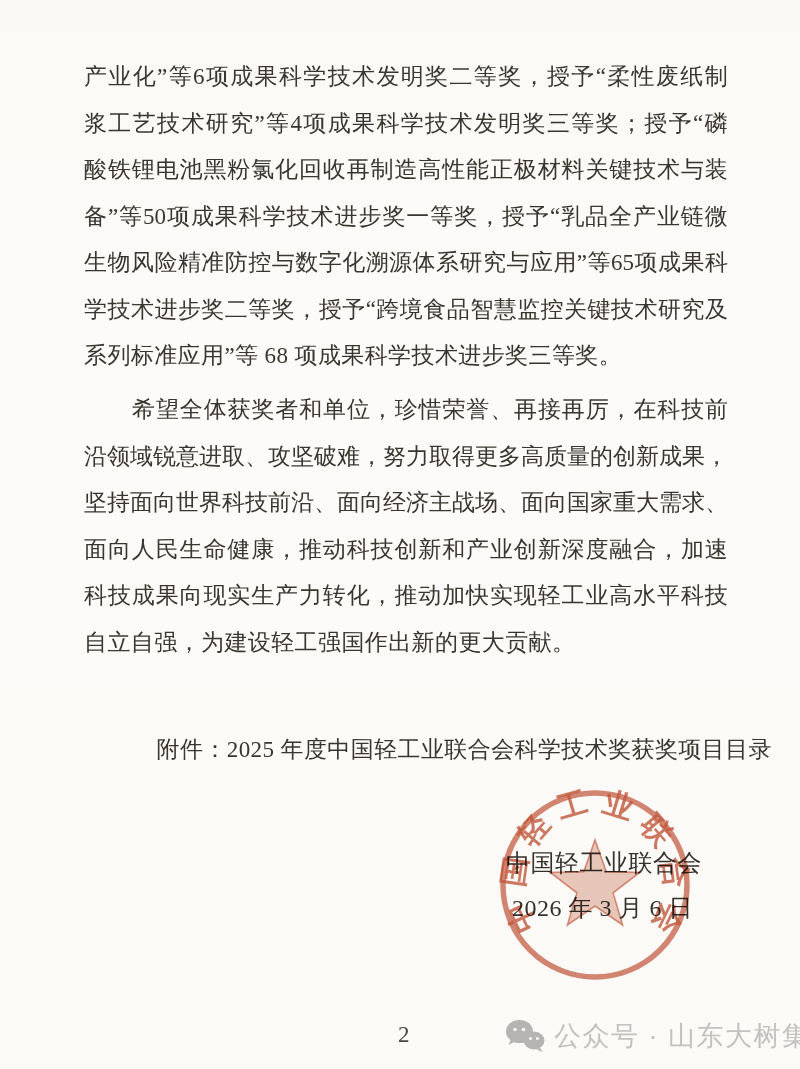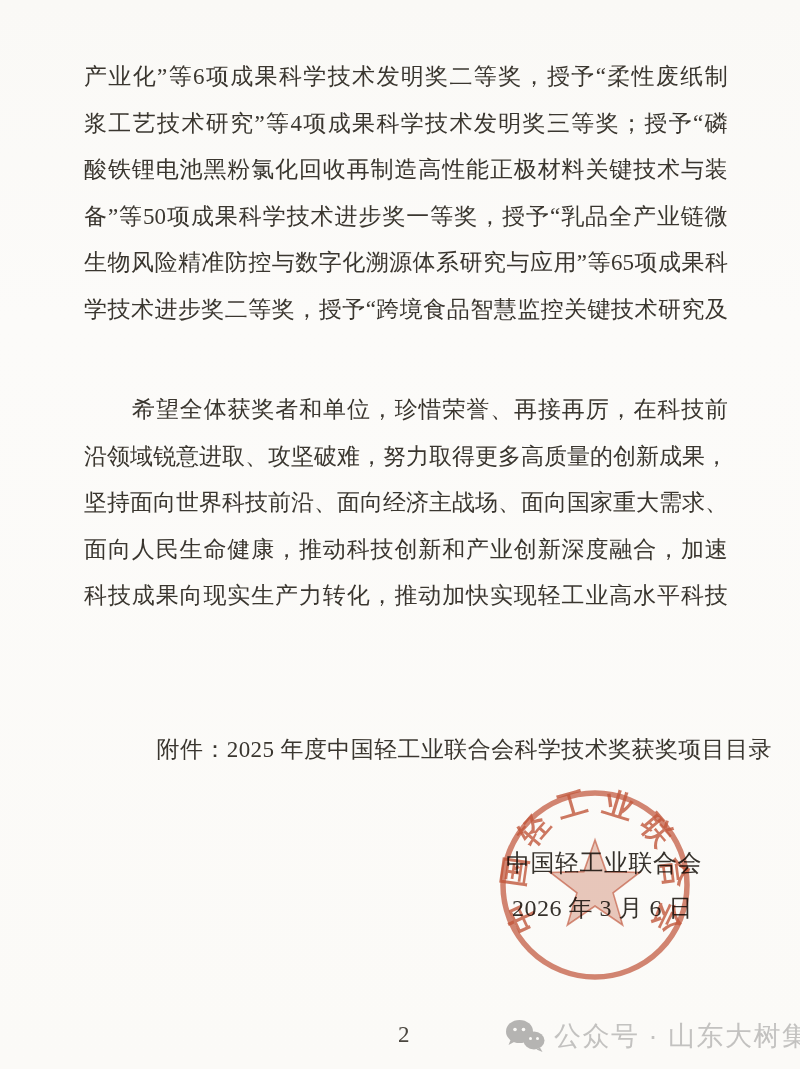--- a/index.html
+++ b/index.html
@@ -96,28 +96,30 @@
 
 <div class="page">
 
   <div class="para" style="top:54px">
     <div class="line justify"><span>产</span><span>业</span><span>化</span><span>”</span><span>等</span><span>6</span><span>项</span><span>成</span><span>果</span><span>科</span><span>学</span><span>技</span><span>术</span><span>发</span><span>明</span><span>奖</span><span>二</span><span>等</span><span>奖</span><span>，</span><span>授</span><span>予</span><span>“</span><span>柔</span><span>性</span><span>废</span><span>纸</span><span>制</span></div>
     <div class="line justify"><span>浆</span><span>工</span><span>艺</span><span>技</span><span>术</span><span>研</span><span>究</span><span>”</span><span>等</span><span>4</span><span>项</span><span>成</span><span>果</span><span>科</span><span>学</span><span>技</span><span>术</span><span>发</span><span>明</span><span>奖</span><span>三</span><span>等</span><span>奖</span><span>；</span><span>授</span><span>予</span><span>“</span><span>磷</span></div>
     <div class="line justify"><span>酸</span><span>铁</span><span>锂</span><span>电</span><span>池</span><span>黑</span><span>粉</span><span>氯</span><span>化</span><span>回</span><span>收</span><span>再</span><span>制</span><span>造</span><span>高</span><span>性</span><span>能</span><span>正</span><span>极</span><span>材</span><span>料</span><span>关</span><span>键</span><span>技</span><span>术</span><span>与</span><span>装</span></div>
     <div class="line justify"><span>备</span><span>”</span><span>等</span><span>50</span><span>项</span><span>成</span><span>果</span><span>科</span><span>学</span><span>技</span><span>术</span><span>进</span><span>步</span><span>奖</span><span>一</span><span>等</span><span>奖</span><span>，</span><span>授</span><span>予</span><span>“</span><span>乳</span><span>品</span><span>全</span><span>产</span><span>业</span><span>链</span><span>微</span></div>
     <div class="line justify"><span>生</span><span>物</span><span>风</span><span>险</span><span>精</span><span>准</span><span>防</span><span>控</span><span>与</span><span>数</span><span>字</span><span>化</span><span>溯</span><span>源</span><span>体</span><span>系</span><span>研</span><span>究</span><span>与</span><span>应</span><span>用</span><span>”</span><span>等</span><span>65</span><span>项</span><span>成</span><span>果</span><span>科</span></div>
     <div class="line justify"><span>学</span><span>技</span><span>术</span><span>进</span><span>步</span><span>奖</span><span>二</span><span>等</span><span>奖</span><span>，</span><span>授</span><span>予</span><span>“</span><span>跨</span><span>境</span><span>食</span><span>品</span><span>智</span><span>慧</span><span>监</span><span>控</span><span>关</span><span>键</span><span>技</span><span>术</span><span>研</span><span>究</span><span>及</span></div>
+    <div class="line">系列标准应用”等 68 项成果科学技术进步奖三等奖。</div>
   </div>
 
   <div class="para" style="top:387px">
     <div class="line justify indent"><span>希</span><span>望</span><span>全</span><span>体</span><span>获</span><span>奖</span><span>者</span><span>和</span><span>单</span><span>位</span><span>，</span><span>珍</span><span>惜</span><span>荣</span><span>誉</span><span>、</span><span>再</span><span>接</span><span>再</span><span>厉</span><span>，</span><span>在</span><span>科</span><span>技</span><span>前</span></div>
     <div class="line justify"><span>沿</span><span>领</span><span>域</span><span>锐</span><span>意</span><span>进</span><span>取</span><span>、</span><span>攻</span><span>坚</span><span>破</span><span>难</span><span>，</span><span>努</span><span>力</span><span>取</span><span>得</span><span>更</span><span>多</span><span>高</span><span>质</span><span>量</span><span>的</span><span>创</span><span>新</span><span>成</span><span>果</span><span>，</span></div>
     <div class="line justify"><span>坚</span><span>持</span><span>面</span><span>向</span><span>世</span><span>界</span><span>科</span><span>技</span><span>前</span><span>沿</span><span>、</span><span>面</span><span>向</span><span>经</span><span>济</span><span>主</span><span>战</span><span>场</span><span>、</span><span>面</span><span>向</span><span>国</span><span>家</span><span>重</span><span>大</span><span>需</span><span>求</span><span>、</span></div>
     <div class="line justify"><span>面</span><span>向</span><span>人</span><span>民</span><span>生</span><span>命</span><span>健</span><span>康</span><span>，</span><span>推</span><span>动</span><span>科</span><span>技</span><span>创</span><span>新</span><span>和</span><span>产</span><span>业</span><span>创</span><span>新</span><span>深</span><span>度</span><span>融</span><span>合</span><span>，</span><span>加</span><span>速</span></div>
     <div class="line justify"><span>科</span><span>技</span><span>成</span><span>果</span><span>向</span><span>现</span><span>实</span><span>生</span><span>产</span><span>力</span><span>转</span><span>化</span><span>，</span><span>推</span><span>动</span><span>加</span><span>快</span><span>实</span><span>现</span><span>轻</span><span>工</span><span>业</span><span>高</span><span>水</span><span>平</span><span>科</span><span>技</span></div>
+    <div class="line">自立自强，为建设轻工强国作出新的更大贡献。</div>
   </div>
 
   <div class="attachment">
     <span class="attachment-text">附件：2025 年度中国轻工业联合会科学技术奖获奖项目目录</span>
   </div>
 
   <div class="sig-org">中国轻工业联合会</div>
   <div class="sig-date">2026 年 3 月 6 日</div>
 
   <div class="seal">

